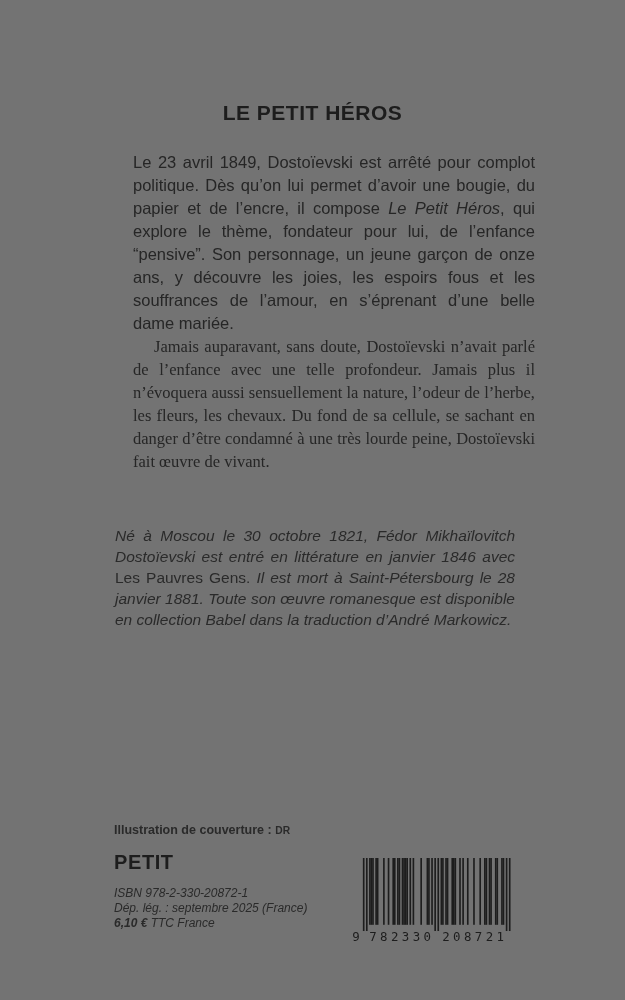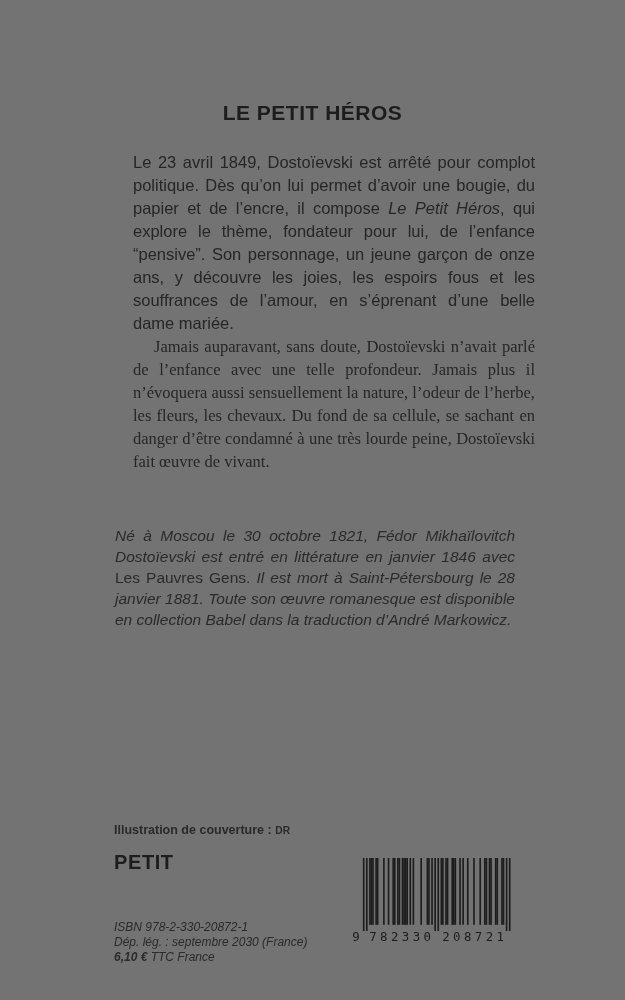--- a/index.html
+++ b/index.html
@@ -67,21 +67,21 @@
     position: absolute;
     top: 851px;
     left: 114px;
     font-size: 20px;
     font-weight: bold;
     letter-spacing: 0.6px;
     color: #1d1d1d;
   }
   .legal {
     position: absolute;
-    top: 920px;
+    top: 886px;
     left: 114px;
     font-size: 12px;
     line-height: 15px;
     font-style: italic;
     color: #2a2a2a;
   }
   .legal .price-bold { font-weight: bold; }
   .barcode {
     position: absolute;
     top: 858px;
@@ -106,21 +106,21 @@
   <div class="bio">
     <p><span class="seg-italic">Né à Moscou le 30 octobre 1821, Fédor Mikhaïlovitch Dostoïevski est entré en littérature en janvier 1846 avec </span><span class="seg-normal">Les Pauvres Gens.</span><span class="seg-italic"> Il est mort à Saint-Pétersbourg le 28 janvier 1881. Toute son œuvre romanesque est disponible en collection Babel dans la traduction d’André Markowicz.</span></p>
   </div>
 
   <div class="illustration-credit"><span class="seg-normal">Illustration de couverture : </span><span class="seg-smallcaps">DR</span></div>
 
   <div class="imprint">PETIT</div>
 
   <div class="legal">
     <div>ISBN 978-2-330-20872-1</div>
-    <div>Dép. lég. : septembre 2030 (France)</div>
+    <div>Dép. lég. : septembre 2025 (France)</div>
     <div>
       <span class="price-bold">6,10 €</span><span> TTC France</span>
     </div>
   </div>
 
   <div class="barcode">
       <svg width="160" height="86" viewBox="0 0 103 55" preserveAspectRatio="xMinYMin meet">
         <rect x="7" y="0" width="1.05" height="47" fill="#1d1d1d"></rect>
         <rect x="9" y="0" width="1.05" height="47" fill="#1d1d1d"></rect>
         <rect x="11" y="0" width="1.05" height="43" fill="#1d1d1d"></rect>

